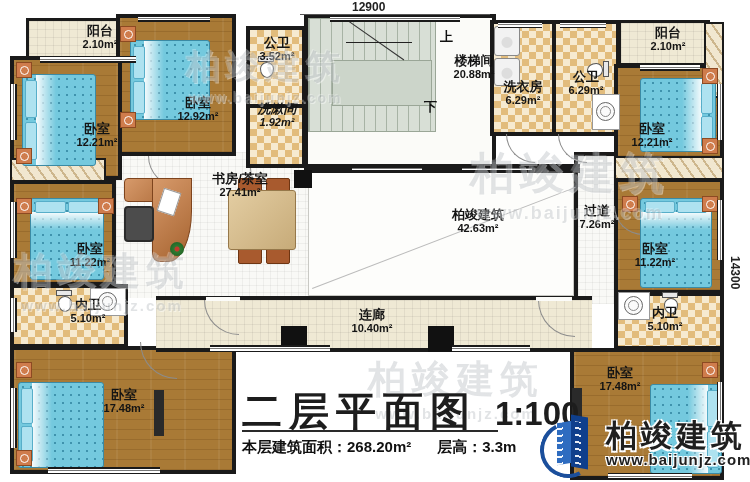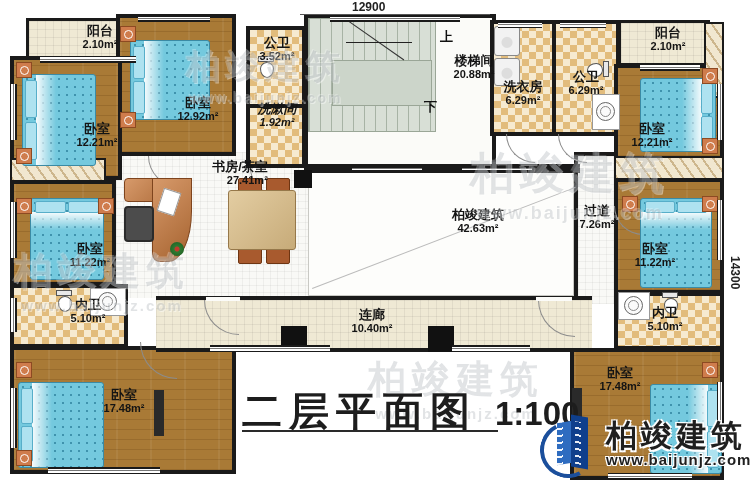--- a/index.html
+++ b/index.html
@@ -303,21 +303,21 @@
       <span class="ra">6.29m²</span>
     </div>
   <div class="rlab" style="left:668px;top:26px;">
     <span class="rn">阳台</span>
       <span class="ra">2.10m²</span>
     </div>
   <div class="rlab" style="left:652px;top:122px;">
     <span class="rn">卧室</span>
       <span class="ra">12.21m²</span>
     </div>
-  <div class="rlab" style="left:240px;top:160px;align-items:flex-end;">
+  <div class="rlab" style="left:240px;top:172px;">
     <span class="rn">书房/茶室</span>
       <span class="ra">27.41m²</span>
     </div>
   <div class="rlab" style="left:478px;top:208px;">
     <span class="rn">柏竣建筑</span>
       <span class="ra">42.63m²</span>
     </div>
   <div class="rlab" style="left:597px;top:204px;">
     <span class="rn">过道</span>
       <span class="ra">7.26m²</span>
@@ -372,20 +372,24 @@
     <span class="wu" style="font-size:15px;">www.baijunjz.com</span>
     </div>
 
   <div class="titleblock" style="left:242px;top:384px;">
     <div class="trow">
       <span class="tmain">二层平面图</span>
       <span class="tscale">1:100</span>
     </div>
   </div>
   <div class="tline" style="left:242px;top:430px;width:256px;"></div>
+  <div class="tsub" style="left:242px;top:438px;">
+    <span><span>本层建筑面积：</span><span>268.20m²</span></span>
+    <span><span>层高：</span><span>3.3m</span></span>
+  </div>
 
   <div class="logo" style="left:540px;top:414px;">
     <div class="licon">
       <i class="swoosh"></i>
       <i class="t1"></i>
       <i class="t2"></i>
     </div>
     <div class="ltext">
       <span class="lname">柏竣建筑</span>
       <span class="lsite">www.baijunjz.com</span>

